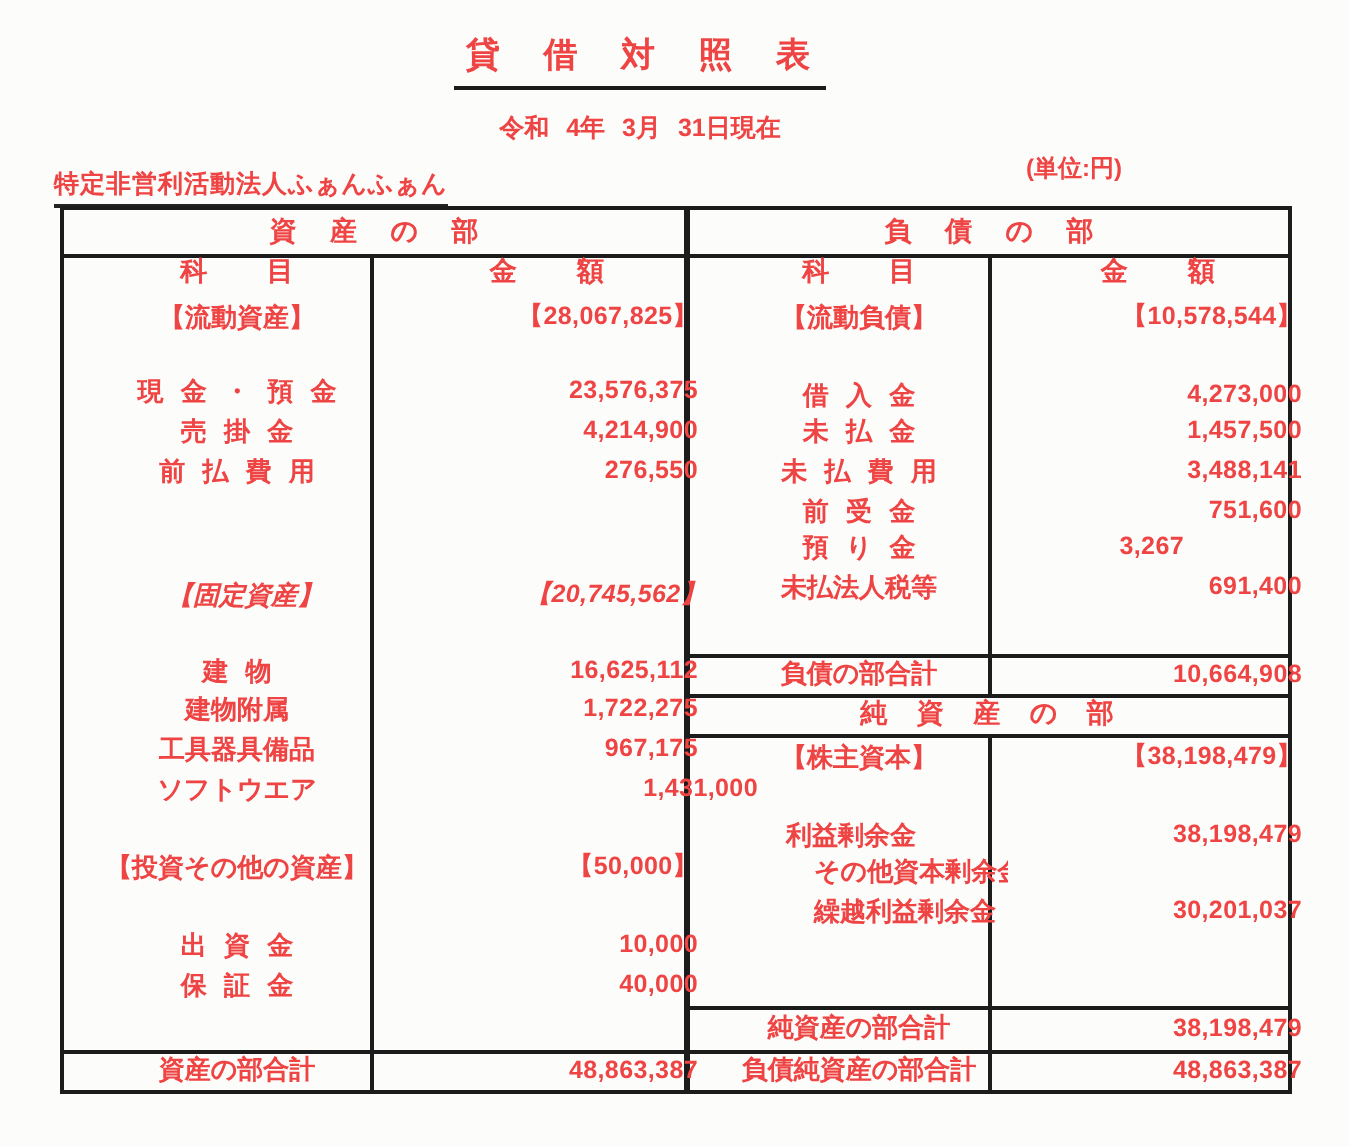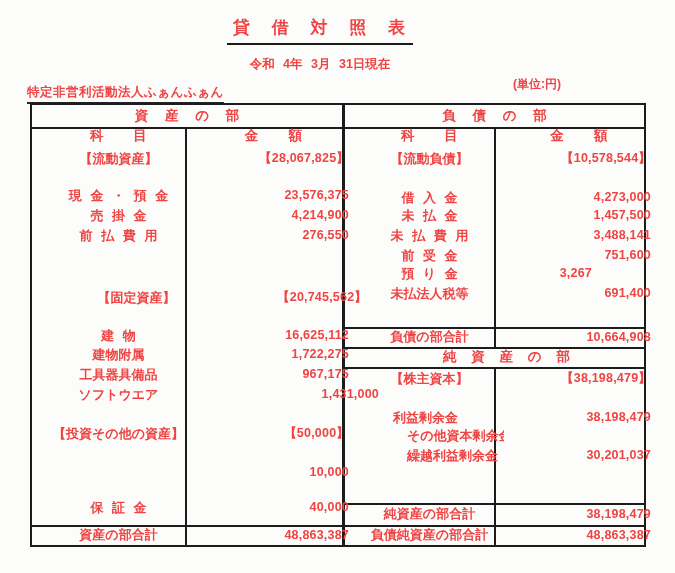--- a/index.html
+++ b/index.html
@@ -74,21 +74,21 @@
       <span class="amt">23,576,375</span>
     </div>
     <div class="row" style="top:101px;left:0;width:310px;">
       <span class="lab w153">売 掛 金</span>
       <span class="amt">4,214,900</span>
     </div>
     <div class="row" style="top:121px;left:0;width:310px;">
       <span class="lab w153">前 払 費 用</span>
       <span class="amt">276,550</span>
     </div>
-    <div class="row" style="top:183px;left:18px;width:310px;">
+    <div class="row" style="top:183px;left:4px;width:310px;font-style:italic;">
       <span class="lab w153">【固定資産】</span>
       <span class="amt">【20,745,562】</span>
     </div>
     <div class="row" style="top:221px;left:0;width:310px;">
       <span class="lab w153">建 物</span>
       <span class="amt">16,625,112</span>
     </div>
     <div class="row" style="top:240px;left:0;width:310px;">
       <span class="lab w153">建物附属</span>
       <span class="amt">1,722,275</span>
@@ -99,23 +99,24 @@
     </div>
     <div class="row" style="top:280px;left:0;width:340px;">
       <span class="lab w153">ソフトウエア</span>
       <span class="amt">1,431,000</span>
     </div>
     <div class="row" style="top:319px;left:0;width:310px;">
       <span class="lab w153">【投資その他の資産】</span>
       <span class="amt">【50,000】</span>
     </div>
     <div class="row" style="top:358px;left:0;width:310px;">
+      <span class="lab w153">出 資 金</span>
       <span class="amt">10,000</span>
     </div>
-    <div class="row" style="top:378px;left:0;width:310px;margin-top:15px;">
+    <div class="row" style="top:378px;left:0;width:310px;">
       <span class="lab w153">保 証 金</span>
       <span class="amt">40,000</span>
     </div>
 
     <div class="row total-row" style="top:420px;left:0;width:310px;height:20px;line-height:20px;">
       <span class="lab w153">資産の部合計</span>
       <span class="amt">48,863,387</span>
     </div>
 
     <div class="row colhead" style="top:21px;left:313px;width:299px;">
@@ -150,21 +151,21 @@
     <div class="row" style="top:179px;left:313px;width:299px;">
       <span class="lab w149">未払法人税等</span>
       <span class="amt">691,400</span>
     </div>
 
     <div class="row total-row" style="top:222px;left:313px;width:299px;height:20px;line-height:20px;">
       <span class="lab w149">負債の部合計</span>
       <span class="amt">10,664,908</span>
     </div>
 
-    <div class="net-sec" style="top:242px;left:325px;width:299px;height:20px;line-height:20px;">純 資 産 の 部</div>
+    <div class="net-sec" style="top:242px;left:312px;width:299px;height:20px;line-height:20px;">純 資 産 の 部</div>
 
     <div class="row" style="top:264px;left:313px;width:299px;">
       <span class="lab w149">【株主資本】</span>
       <span class="amt">【38,198,479】</span>
     </div>
     <div class="row" style="top:303px;left:313px;width:299px;">
       <span class="lab w149 left-ind" style="padding-left:38px;width:111px;">利益剰余金</span>
       <span class="amt">38,198,479</span>
     </div>
     <div class="row" style="top:321px;left:313px;width:299px;">

